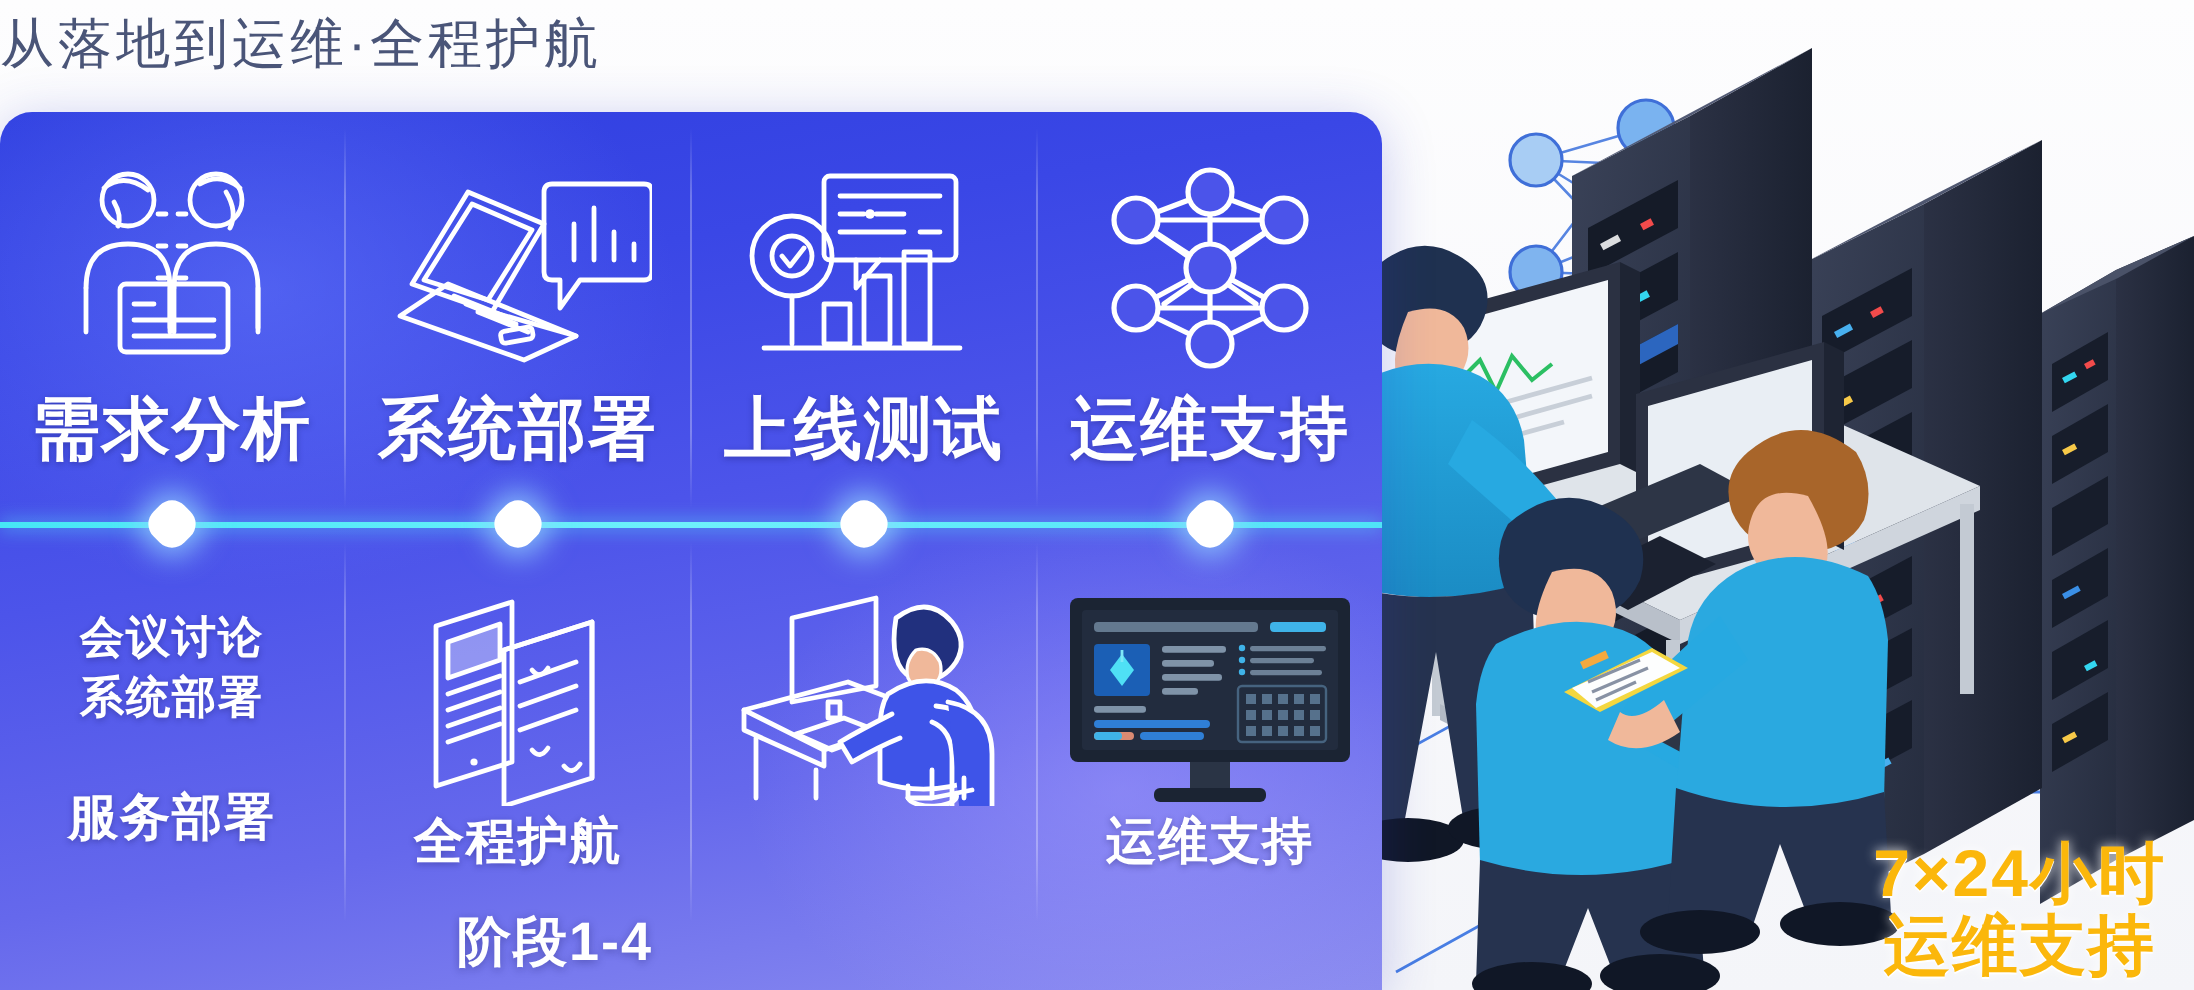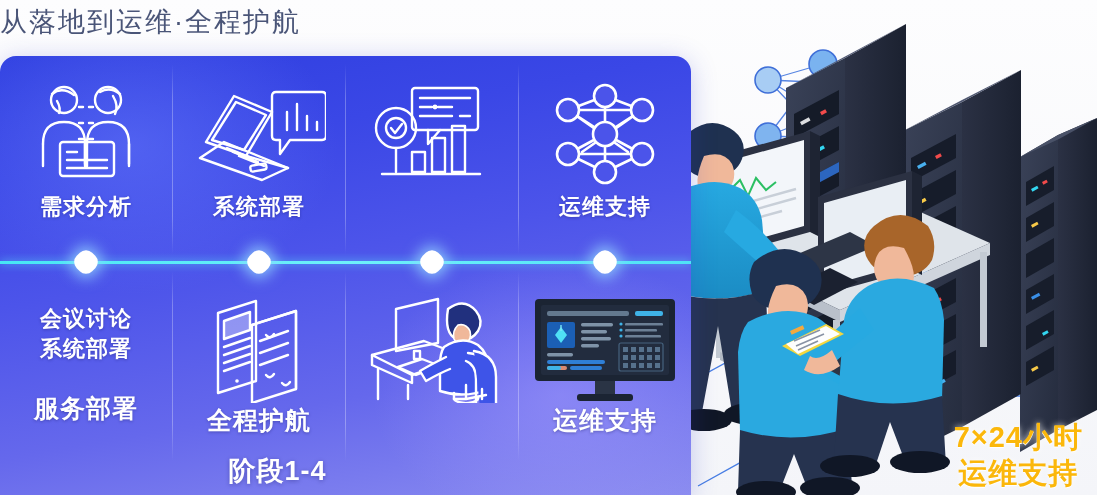--- a/index.html
+++ b/index.html
@@ -46,40 +46,40 @@
     background:linear-gradient(90deg,#46e6f5 0%,#6ef0fb 50%,#4fe3f7 100%);
     box-shadow:0 0 9px rgba(90,230,255,.85);}
   .tl-dot{position:absolute;top:192px;width:28px;height:28px;margin-left:-14px;
     background:#ffffff;border-radius:40%;transform:rotate(45deg) scale(.78);
     box-shadow:0 0 18px 6px rgba(150,215,255,.75);}
 
   
   .cell{position:absolute;width:172px;text-align:center;color:#fff;}
   .cell .ico{height:112px;display:flex;align-items:center;justify-content:center;}
   .cell .lbl{
-    font-size:22px;font-weight:bold;letter-spacing:1px;
+    font-size:34px;font-weight:bold;letter-spacing:1px;
     text-shadow:0 1px 3px rgba(20,20,90,.35);
   }
   .row-top .lbl{margin-top:2px;}
   .row-bot{}
   .row-bot .lbl-sub{
     font-size:22px;font-weight:bold;letter-spacing:1px;line-height:30px;
     text-shadow:0 1px 3px rgba(20,20,90,.35);
   }
   .row-bot .lbl{font-size:25px;}
   #stage-label{
     position:absolute;left:0;bottom:6px;width:555px;text-align:center;
     font-size:27px;font-weight:bold;color:#fff;letter-spacing:1px;
     text-shadow:0 1px 4px rgba(20,20,90,.35);
   }
 
   
   #support{
     position:absolute;right:14px;bottom:4px;text-align:center;
-    color:#fbb70b;font-size:29px;font-weight:bold;line-height:36px;
+    color:#fbb70b;font-size:33px;font-weight:bold;line-height:36px;
     letter-spacing:1px;z-index:25;
     text-shadow:0 1px 0 #fff,0 0 6px rgba(255,255,255,.9);
   }
 </style>
 </head>
 <body>
 
 <div id="stage">
 
   <div id="illus">
@@ -352,20 +352,21 @@
           <circle cx="28" cy="46" r="20"></circle>
           <path d="M28 46 m -10 0 a10 10 0 1 0 20 0 a10 10 0 1 0 -20 0"></path>
           <path d="M23 46 L27 51 L34 42"></path>
           <path d="M28 66 L28 90"></path>
           <rect x="44" y="70" width="13" height="20"></rect>
           <rect x="64" y="56" width="13" height="34"></rect>
           <rect x="84" y="44" width="13" height="46"></rect>
           <path d="M14 92 L112 92"></path>
         </svg>
       </div>
+      <div class="lbl">上线测试</div>
     </div>
 
     <div class="cell row-top" style="left:519px;top:22px;">
       <div class="ico">
         <svg width="110" height="104" viewBox="0 0 110 104" fill="none" stroke="#ffffff" stroke-width="2.6" stroke-linecap="round">
           <path d="M55 14 L55 40 M55 14 L18 28 M55 14 L92 28
                    M18 28 L92 28 M18 28 L55 52 M18 28 L78 70
                    M92 28 L55 52 M92 28 L32 70
                    M18 72 L55 52 M92 72 L55 52
                    M18 72 L92 72 M18 72 L55 90 M92 72 L55 90

